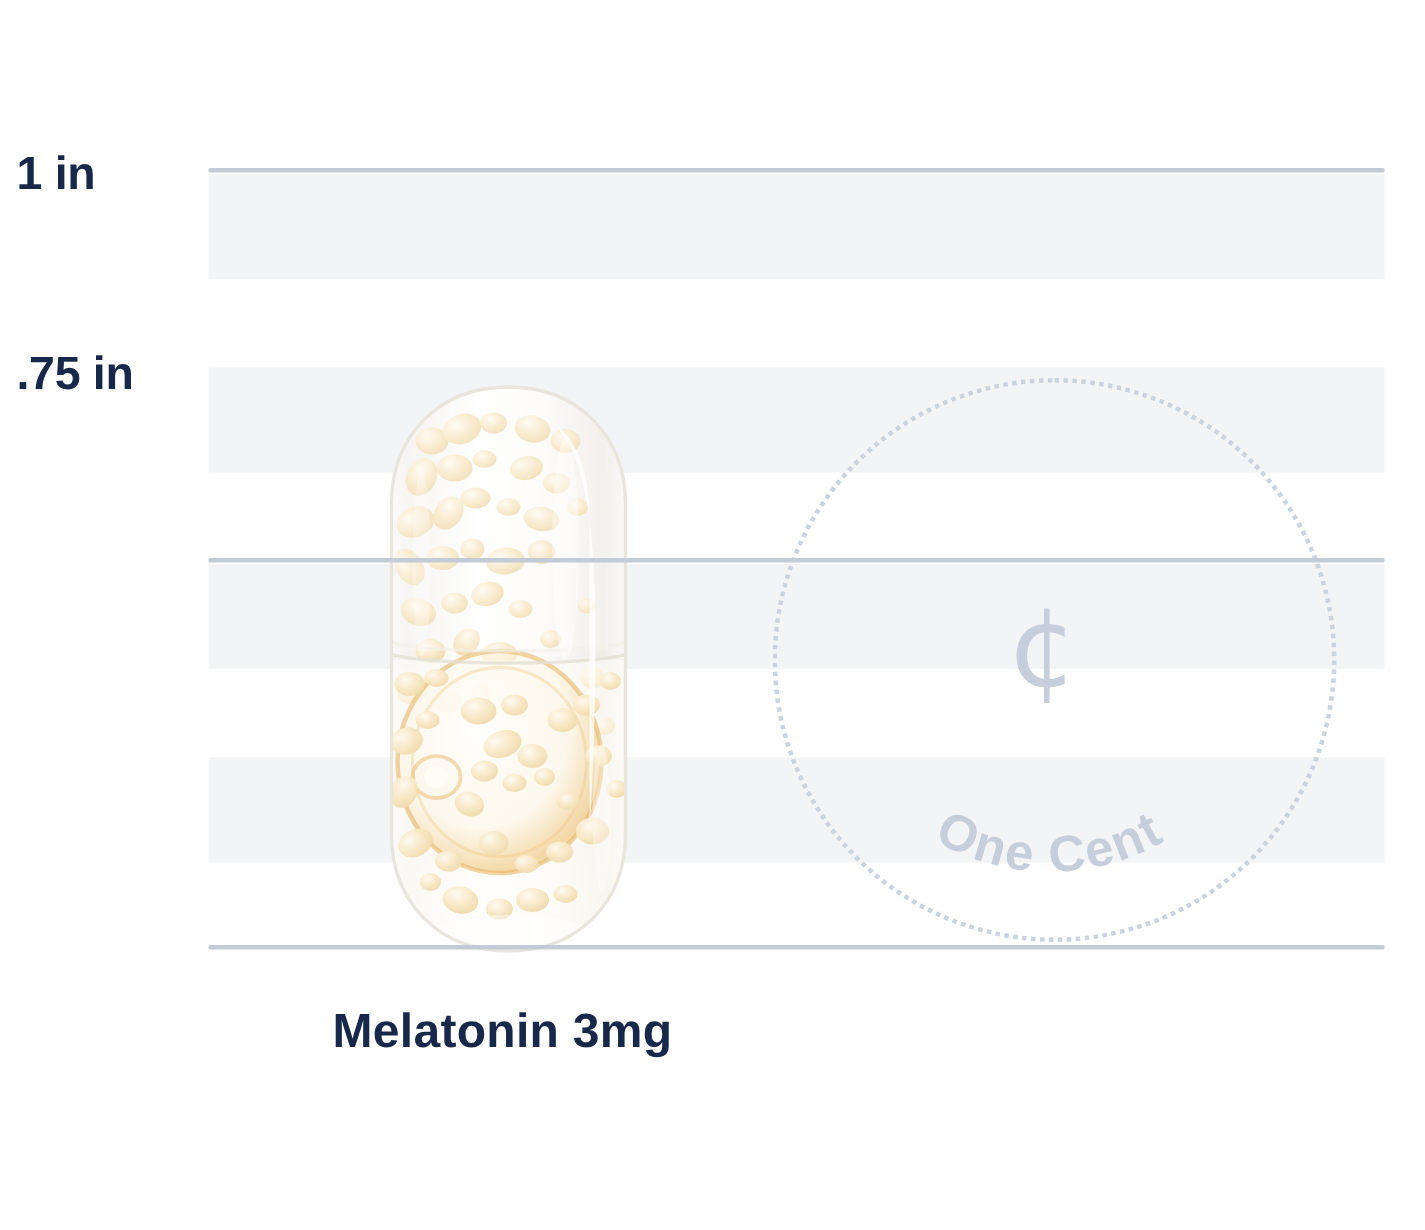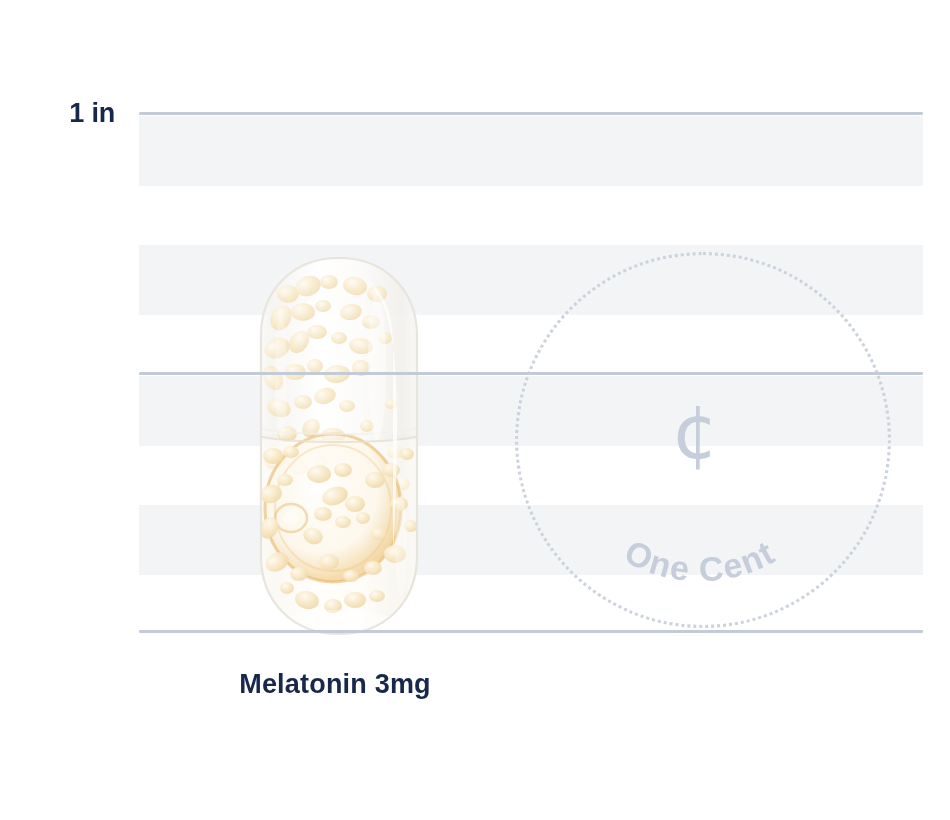--- a/index.html
+++ b/index.html
@@ -11,32 +11,32 @@
     overflow:hidden;
   }
   #stage{position:absolute;left:0;top:0;width:950px;height:820px;}
 
   
   .band{position:absolute;background:#f3f4f6;}
   .gridline{position:absolute;height:3px;background:#c3ccd6;border-radius:1px;}
   .axis-label{
     position:absolute;
     color:#17284a;
-    font-size:27px;
+    font-size:31px;
     font-weight:700;
     letter-spacing:-0.2px;
-    text-align:right;
     white-space:nowrap;
+    padding-left:11px;
   }
 
   
   .caption{
     position:absolute;
     color:#17284a;
-    font-size:27px;
+    font-size:32px;
     font-weight:700;
     letter-spacing:0.2px;
     text-align:center;
     white-space:nowrap;
   }
 
   
   .penny{
     position:absolute;
     left:515px;top:252px;
@@ -231,16 +231,17 @@
                L 166 80
                C 166 34 134 2 88 2 Z" fill="none" stroke="#e7e4dc" stroke-width="2.2" stroke-opacity="0.95"></path>
     </svg>
   </div>
 
   <div class="gridline" style="left:139px;top:112px;width:784px;"></div>
   <div class="gridline" style="left:139px;top:372px;width:784px;"></div>
   <div class="gridline" style="left:139px;top:630px;width:784px;"></div>
 
   <div class="axis-label" style="left:0;top:98px;width:115px;">1 in</div>
+  <div class="axis-label" style="left:0;top:231px;width:115px;">.75 in</div>
 
   <div class="caption" style="left:160px;top:669px;width:350px;">Melatonin 3mg</div>
 
 </div>
 
 </body></html>

